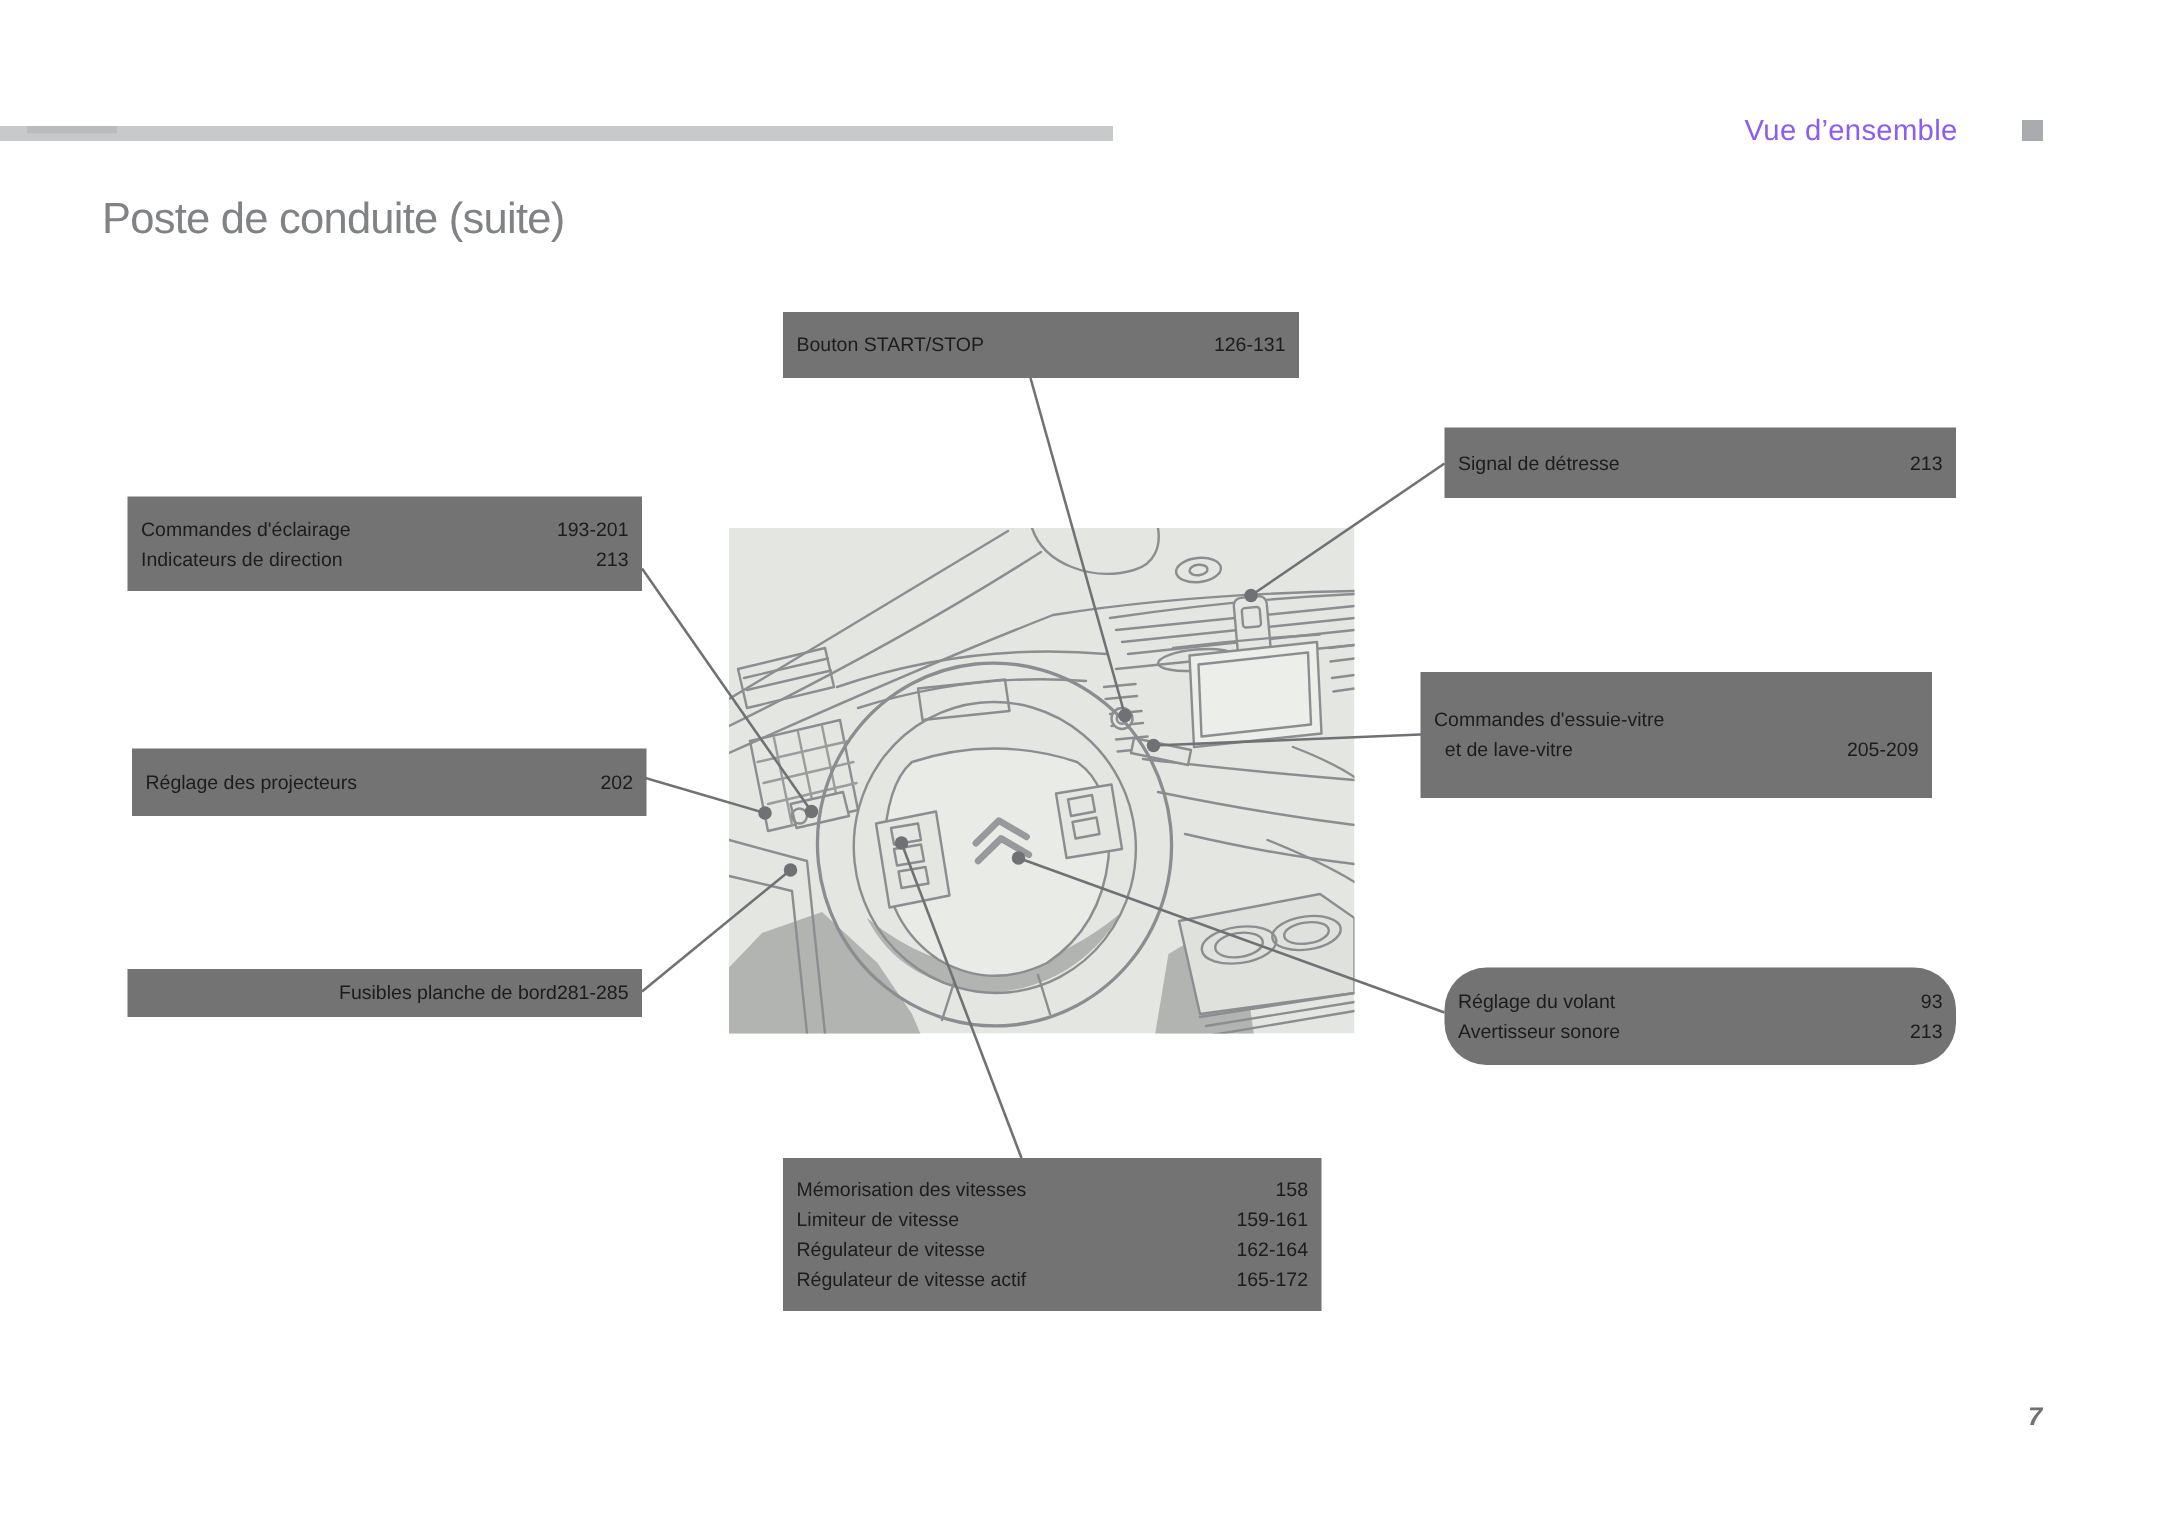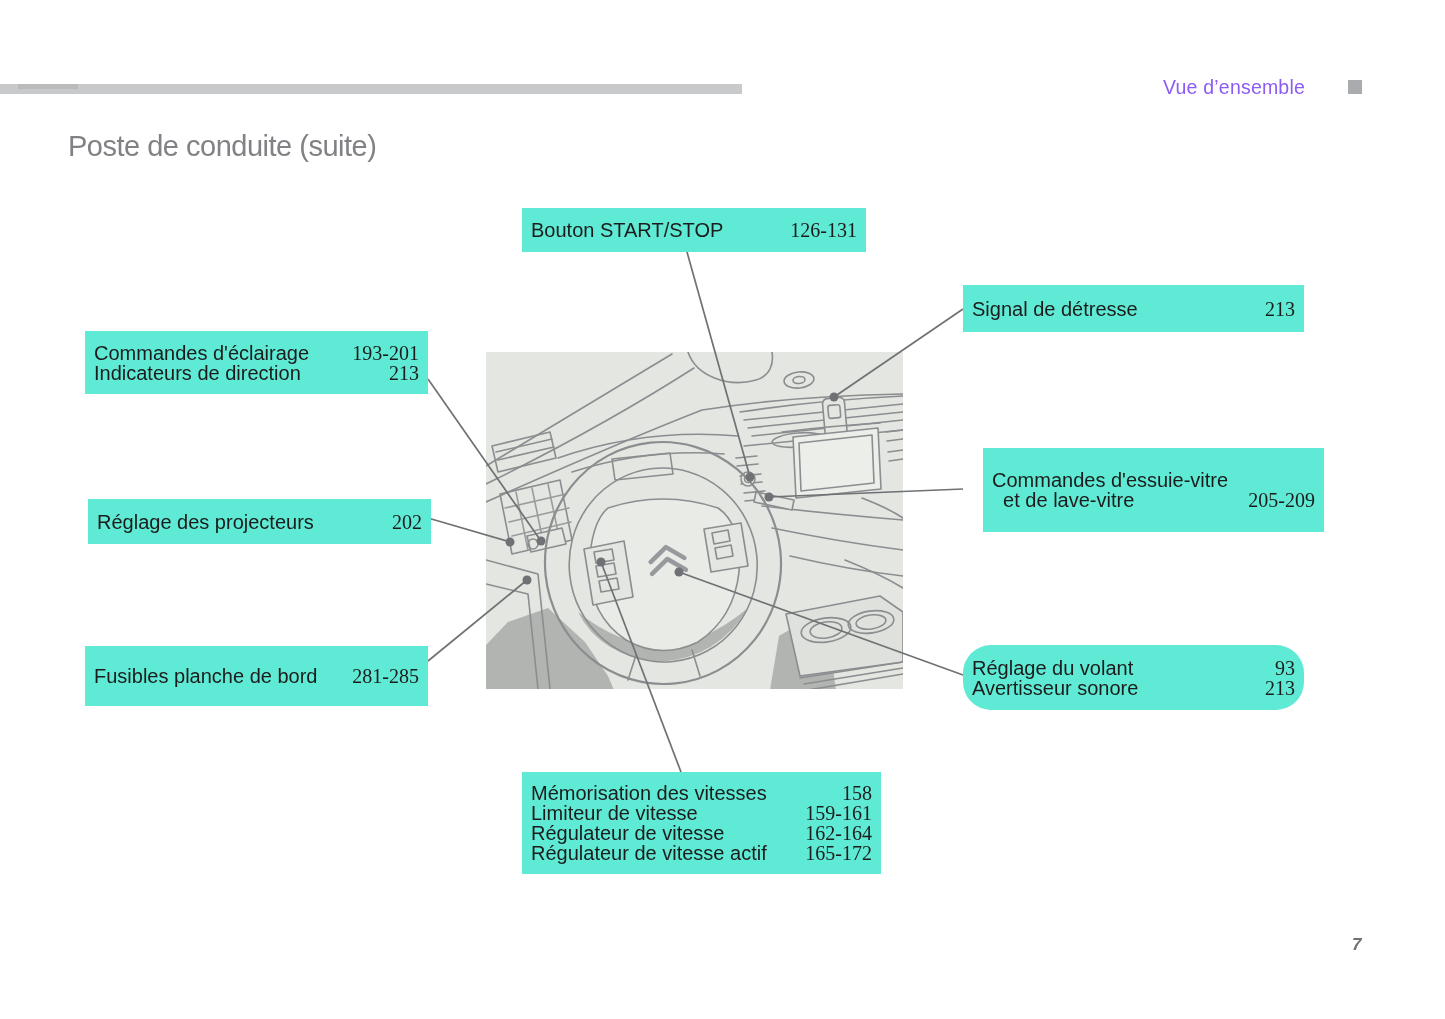--- a/index.html
+++ b/index.html
@@ -7,32 +7,32 @@
         font-family:"Liberation Sans", sans-serif;}
   
   .topbar{position:absolute;left:0;top:84px;width:742px;height:10px;background:#c7c9cb;}
   .topbar-dark{position:absolute;left:18px;top:84px;width:60px;height:5px;background:#b9bbbd;}
   .section-label{position:absolute;right:140px;top:76px;font-size:19.5px;color:#8b5cf6;
         letter-spacing:0.2px;}
   .section-square{position:absolute;left:1348px;top:80px;width:14px;height:14px;background:#a9abae;}
   .title{position:absolute;left:68px;top:130px;font-size:29px;font-weight:400;color:#808285;
         letter-spacing:-0.5px;margin:0;}
   
-  .callout{position:absolute;background:#5eead4;box-sizing:border-box;padding:11px 9px;
+  .callout{position:absolute;background:#737373;box-sizing:border-box;padding:11px 9px;
         display:flex;flex-direction:column;justify-content:center;
-        font-size:20px;line-height:20px;color:#1c1c1c;}
+        font-size:13px;line-height:20px;color:#1c1c1c;}
   .crow{display:flex;justify-content:space-between;align-items:baseline;}
   .clabel{white-space:pre;}
-  .cpages{text-align:right;white-space:nowrap;font-family:Liberation Serif, serif;}
+  .cpages{text-align:right;white-space:nowrap;}
   .box-startstop{left:522px;top:208px;width:344px;height:44px;}
   .box-signal{left:963px;top:285px;width:341px;height:47px;}
   .box-eclairage{left:85px;top:331px;width:343px;height:63px;}
-  .box-essuie{left:983px;top:448px;width:341px;height:84px;}
+  .box-essuie{left:947px;top:448px;width:341px;height:84px;}
   .box-projecteurs{left:88px;top:499px;width:343px;height:45px;}
-  .box-fusibles{left:85px;top:646px;width:343px;height:60px;}
+  .box-fusibles{left:85px;top:646px;width:343px;height:32px;align-items:flex-end;}
   .box-volant{left:963px;top:645px;width:341px;height:65px;border-radius:28px;}
   .box-vitesses{left:522px;top:772px;width:359px;height:102px;}
   .folio{position:absolute;left:1352px;top:935px;font-size:17px;font-weight:700;font-style:italic;
         color:#6f7174;}
   .artwork{position:absolute;left:0;top:0;}
 </style>
 </head>
 <body>
 
 <div class="page">

